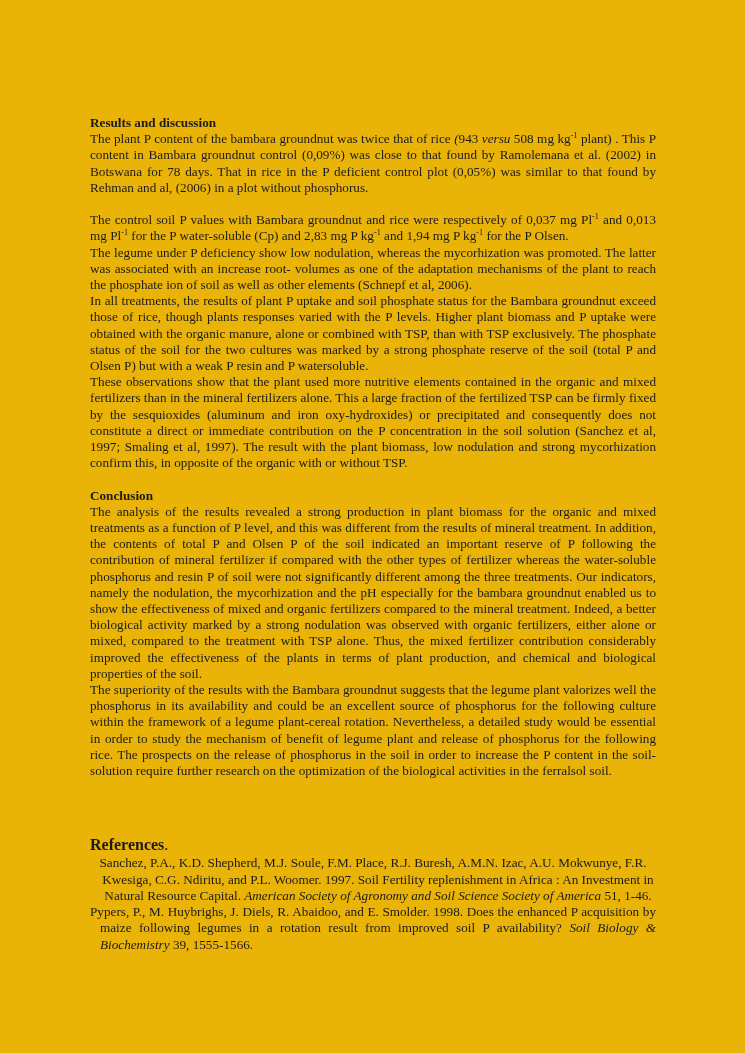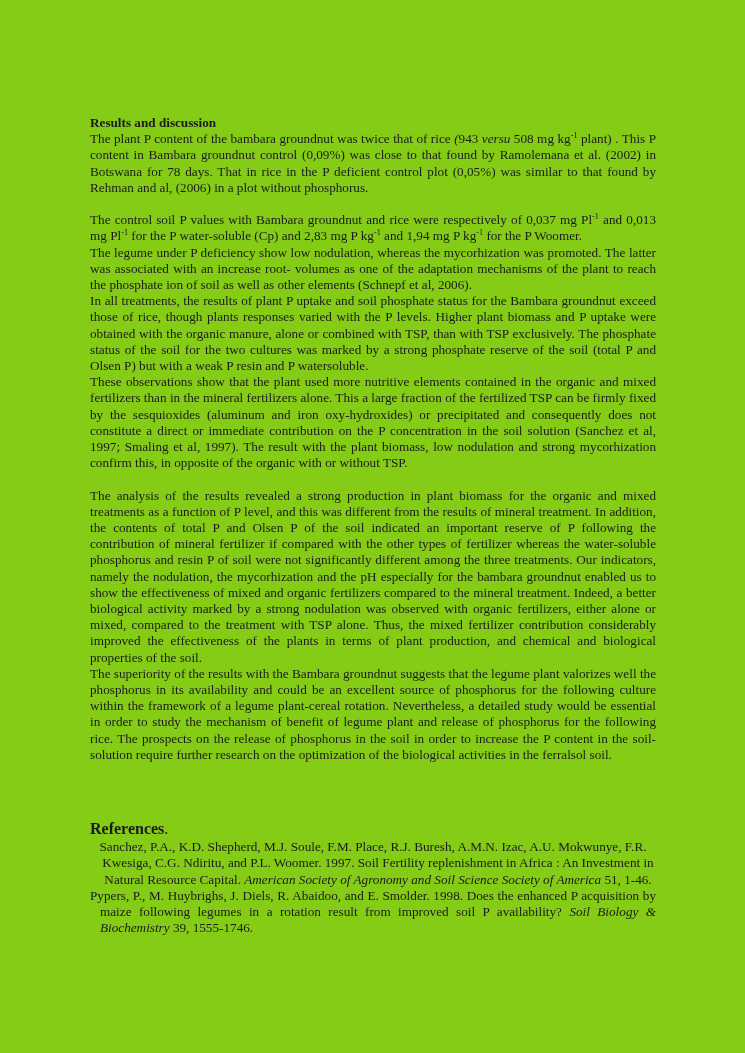--- a/index.html
+++ b/index.html
@@ -5,21 +5,21 @@
   html, body {
     margin: 0;
     padding: 0;
     background: #e8e8e8;
   }
   .page {
     position: relative;
     width: 745px;
     height: 1053px;
     margin: 0 auto;
-    background: #84cc16;
+    background: #eab308;
     box-sizing: border-box;
     padding: 115px 89px 0 90px;
     font-family: "Liberation Serif", "DejaVu Serif", serif;
     font-size: 13.2px;
     line-height: 16.2px;
     color: #1b1b1b;
     overflow: hidden;
   }
   .block { margin: 0; }
   .block-paragraph { text-align: justify; }
@@ -41,25 +41,26 @@
   }
 </style>
 </head>
 <body>
 
 <div class="page">
   <div style="color: rgb(27, 27, 27);">
       <div class="block block-heading"><span class="run-b">Results and discussion</span></div>
       <div class="block block-paragraph"><span>The plant P content of the bambara groundnut was twice that of rice </span><span class="run-i">(</span><span>943 </span><span class="run-i">versu</span><span> 508 mg kg</span><sup>-1</sup><span> plant) . This P content in Bambara groundnut control (0,09%) was close to that found by Ramolemana et al. (2002) in Botswana for 78 days. That in rice in the P deficient control plot (0,05%) was similar to that found by Rehman and al, (2006) in a plot without phosphorus.</span></div>
       <div class="block block-spacer"></div>
-      <div class="block block-paragraph"><span>The control soil P values with Bambara groundnut and rice were respectively of 0,037 mg Pl</span><sup>-1</sup><span> and 0,013 mg Pl</span><sup>-1</sup><span> for the P water-soluble (Cp) and 2,83 mg P kg</span><sup>-1</sup><span>  and 1,94 mg P kg</span><sup>-1</sup><span>  for the P Woomer.</span></div>
+      <div class="block block-paragraph"><span>The control soil P values with Bambara groundnut and rice were respectively of 0,037 mg Pl</span><sup>-1</sup><span> and 0,013 mg Pl</span><sup>-1</sup><span> for the P water-soluble (Cp) and 2,83 mg P kg</span><sup>-1</sup><span>  and 1,94 mg P kg</span><sup>-1</sup><span>  for the P Olsen.</span></div>
       <div class="block block-paragraph"><span>The legume under P deficiency show low nodulation, whereas the mycorhization was promoted. The latter was associated with an increase root- volumes as one of the adaptation mechanisms of the plant to reach the phosphate ion of soil as well as other elements (Schnepf et al, 2006).</span></div>
       <div class="block block-paragraph"><span>In all treatments, the results of plant P uptake and soil phosphate status for the Bambara groundnut exceed those of rice, though plants responses varied with the P levels. Higher plant biomass and P uptake were obtained with the organic manure, alone or combined with TSP, than with TSP exclusively. The phosphate status of the soil for the two cultures was marked by a strong phosphate reserve of the soil (total P and Olsen P) but with a weak P resin and P watersoluble.</span></div>
       <div class="block block-paragraph"><span>These observations show that the plant used more nutritive elements contained in the organic and mixed fertilizers than in the mineral fertilizers alone. This a large fraction of the fertilized TSP can be firmly fixed by the sesquioxides (aluminum and iron oxy-hydroxides) or precipitated and consequently does not constitute a direct or immediate contribution on the P concentration in the soil solution (Sanchez et al, 1997; Smaling et al, 1997). The result with the plant biomass, low nodulation and strong mycorhization confirm this, in opposite of the organic with or without TSP.</span></div>
       <div class="block block-spacer"></div>
+      <div class="block block-heading"><span class="run-b">Conclusion</span></div>
       <div class="block block-paragraph"><span>The analysis of the results revealed a strong production in plant biomass for the organic and mixed treatments as a function of P level, and this was different from the results of mineral treatment. In addition, the contents of total P and Olsen P of the soil indicated an important reserve of P following the contribution of mineral fertilizer if compared with the other types of fertilizer whereas the water-soluble phosphorus and resin P of soil were not significantly different among the three treatments. Our indicators, namely the nodulation, the mycorhization and the pH especially for the bambara groundnut enabled us to show the effectiveness of mixed and organic fertilizers compared to the mineral treatment. Indeed, a better biological activity marked by a strong nodulation was observed with organic fertilizers, either alone or mixed, compared to the treatment with TSP alone. Thus, the mixed fertilizer contribution considerably improved the effectiveness of the plants in terms of plant production, and chemical and biological properties of the soil.</span></div>
       <div class="block block-paragraph"><span>The superiority of the results with the Bambara groundnut suggests that the legume plant valorizes well the phosphorus in its availability and could be an excellent source of phosphorus for the following culture within the framework of a legume plant-cereal rotation. Nevertheless, a detailed study would be essential in order to study the mechanism of benefit of legume plant and release of phosphorus for the following rice. The prospects on the release of phosphorus in the soil in order to increase the P content in the soil-solution require further research on the optimization of the biological activities in the ferralsol soil.</span></div>
       <div class="block block-spacer"></div>
       <div class="block block-heading-lg"><span class="run-b">References</span><span>.</span></div>
       <div class="block block-reference align-left"><span>Sanchez, P.A., K.D. Shepherd, M.J. Soule, F.M. Place, R.J. Buresh, A.M.N. Izac, A.U. Mokwunye, F.R. Kwesiga, C.G. Ndiritu, and P.L. Woomer. 1997. Soil Fertility replenishment in Africa : An Investment in Natural Resource Capital. </span><span class="run-i">American Society of Agronomy and Soil Science Society of America</span><span> 51, 1-46.</span></div>
-      <div class="block block-reference align-justify"><span>Pypers, P., M. Huybrighs, J. Diels, R. Abaidoo, and E. Smolder. 1998. Does the enhanced P acquisition by maize following legumes in a rotation result from improved soil P availability? </span><span class="run-i">Soil Biology &amp; Biochemistry</span><span> 39, 1555-1746.</span></div>
+      <div class="block block-reference align-justify"><span>Pypers, P., M. Huybrighs, J. Diels, R. Abaidoo, and E. Smolder. 1998. Does the enhanced P acquisition by maize following legumes in a rotation result from improved soil P availability? </span><span class="run-i">Soil Biology &amp; Biochemistry</span><span> 39, 1555-1566.</span></div>
     </div>
 </div>
 
 </body></html>

